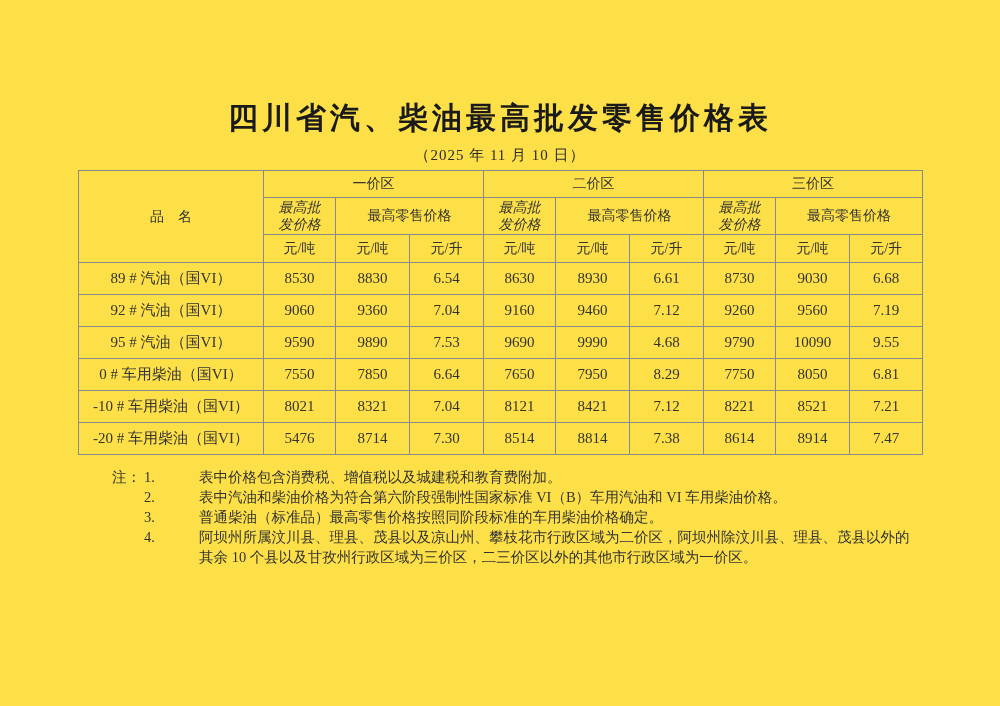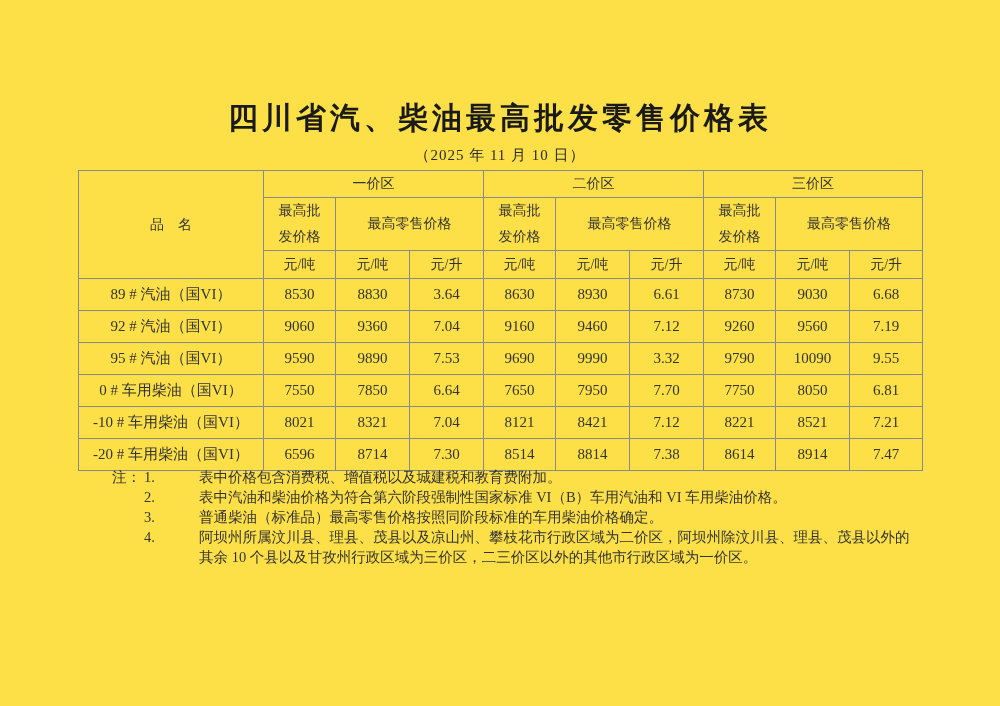--- a/index.html
+++ b/index.html
@@ -60,21 +60,22 @@
   tr.group-row td { height: 36px; }
   tr.unit-row td { height: 27px; margin-top: 40px; }
   .price-table tbody tr td { height: 31px; font-size: 15px; }
   td.product-header {
     font-size: 16px;
     letter-spacing: 14px;
     text-indent: 14px;
   }
   td.wholesale {
     white-space: pre-line;
-    line-height: 26px;
+    line-height: 17px;
+    font-style: italic;
   }
   td.product-name {
     font-size: 14.5px;
   }
   .notes {
     position: absolute;
     top: 467px;
     left: 112px;
     width: 800px;
     font-size: 14.5px;
@@ -147,21 +148,21 @@
         <td>元/吨</td>
         <td>元/吨</td>
         <td>元/升</td>
       </tr>
     </thead>
     <tbody>
       <tr>
         <td class="product-name">89 # 汽油（国VI）</td>
         <td>8530</td>
         <td>8830</td>
-        <td>3.64</td>
+        <td>6.54</td>
         <td>8630</td>
         <td>8930</td>
         <td>6.61</td>
         <td>8730</td>
         <td>9030</td>
         <td>6.68</td>
       </tr>
       <tr>
         <td class="product-name">92 # 汽油（国VI）</td>
         <td>9060</td>
@@ -174,52 +175,52 @@
         <td>9560</td>
         <td>7.19</td>
       </tr>
       <tr>
         <td class="product-name">95 # 汽油（国VI）</td>
         <td>9590</td>
         <td>9890</td>
         <td>7.53</td>
         <td>9690</td>
         <td>9990</td>
-        <td>3.32</td>
+        <td>4.68</td>
         <td>9790</td>
         <td>10090</td>
         <td>9.55</td>
       </tr>
       <tr>
         <td class="product-name">0 # 车用柴油（国VI）</td>
         <td>7550</td>
         <td>7850</td>
         <td>6.64</td>
         <td>7650</td>
         <td>7950</td>
-        <td>7.70</td>
+        <td>8.29</td>
         <td>7750</td>
         <td>8050</td>
         <td>6.81</td>
       </tr>
       <tr>
         <td class="product-name">-10 # 车用柴油（国VI）</td>
         <td>8021</td>
         <td>8321</td>
         <td>7.04</td>
         <td>8121</td>
         <td>8421</td>
         <td>7.12</td>
         <td>8221</td>
         <td>8521</td>
         <td>7.21</td>
       </tr>
       <tr>
         <td class="product-name">-20 # 车用柴油（国VI）</td>
-        <td>6596</td>
+        <td>5476</td>
         <td>8714</td>
         <td>7.30</td>
         <td>8514</td>
         <td>8814</td>
         <td>7.38</td>
         <td>8614</td>
         <td>8914</td>
         <td>7.47</td>
       </tr>
     </tbody>

